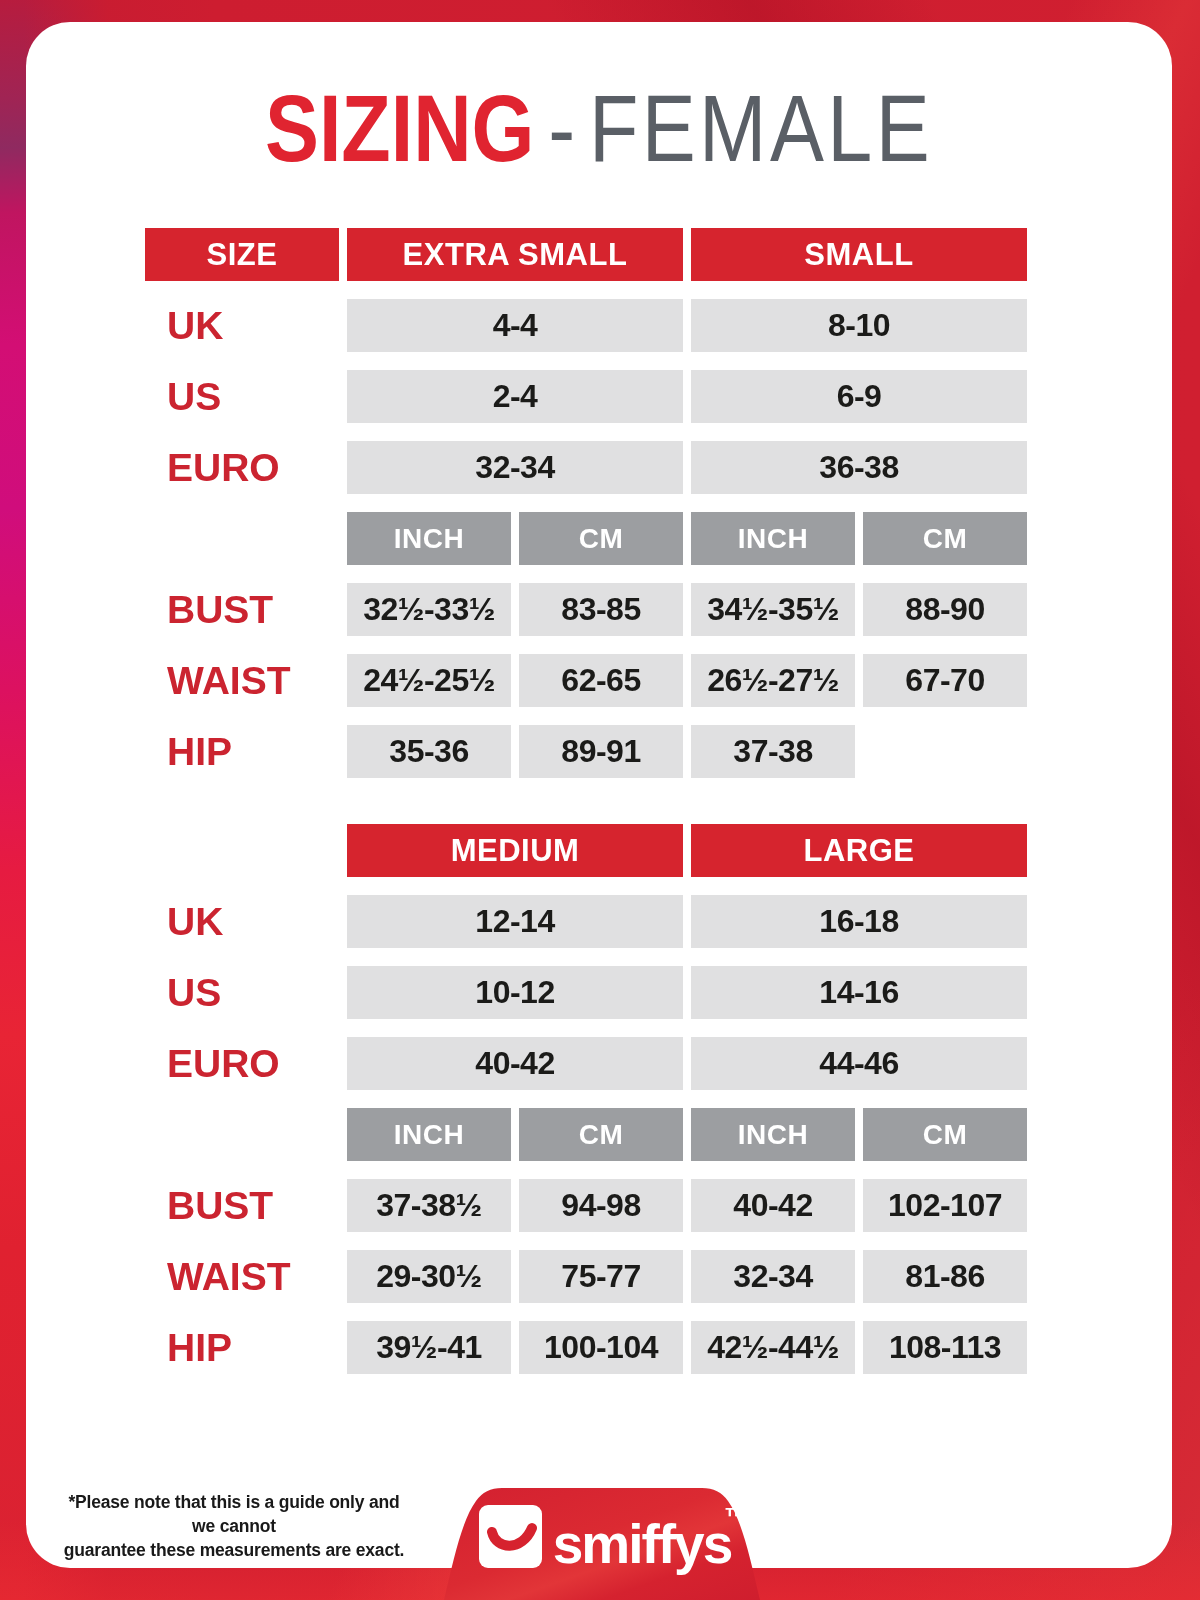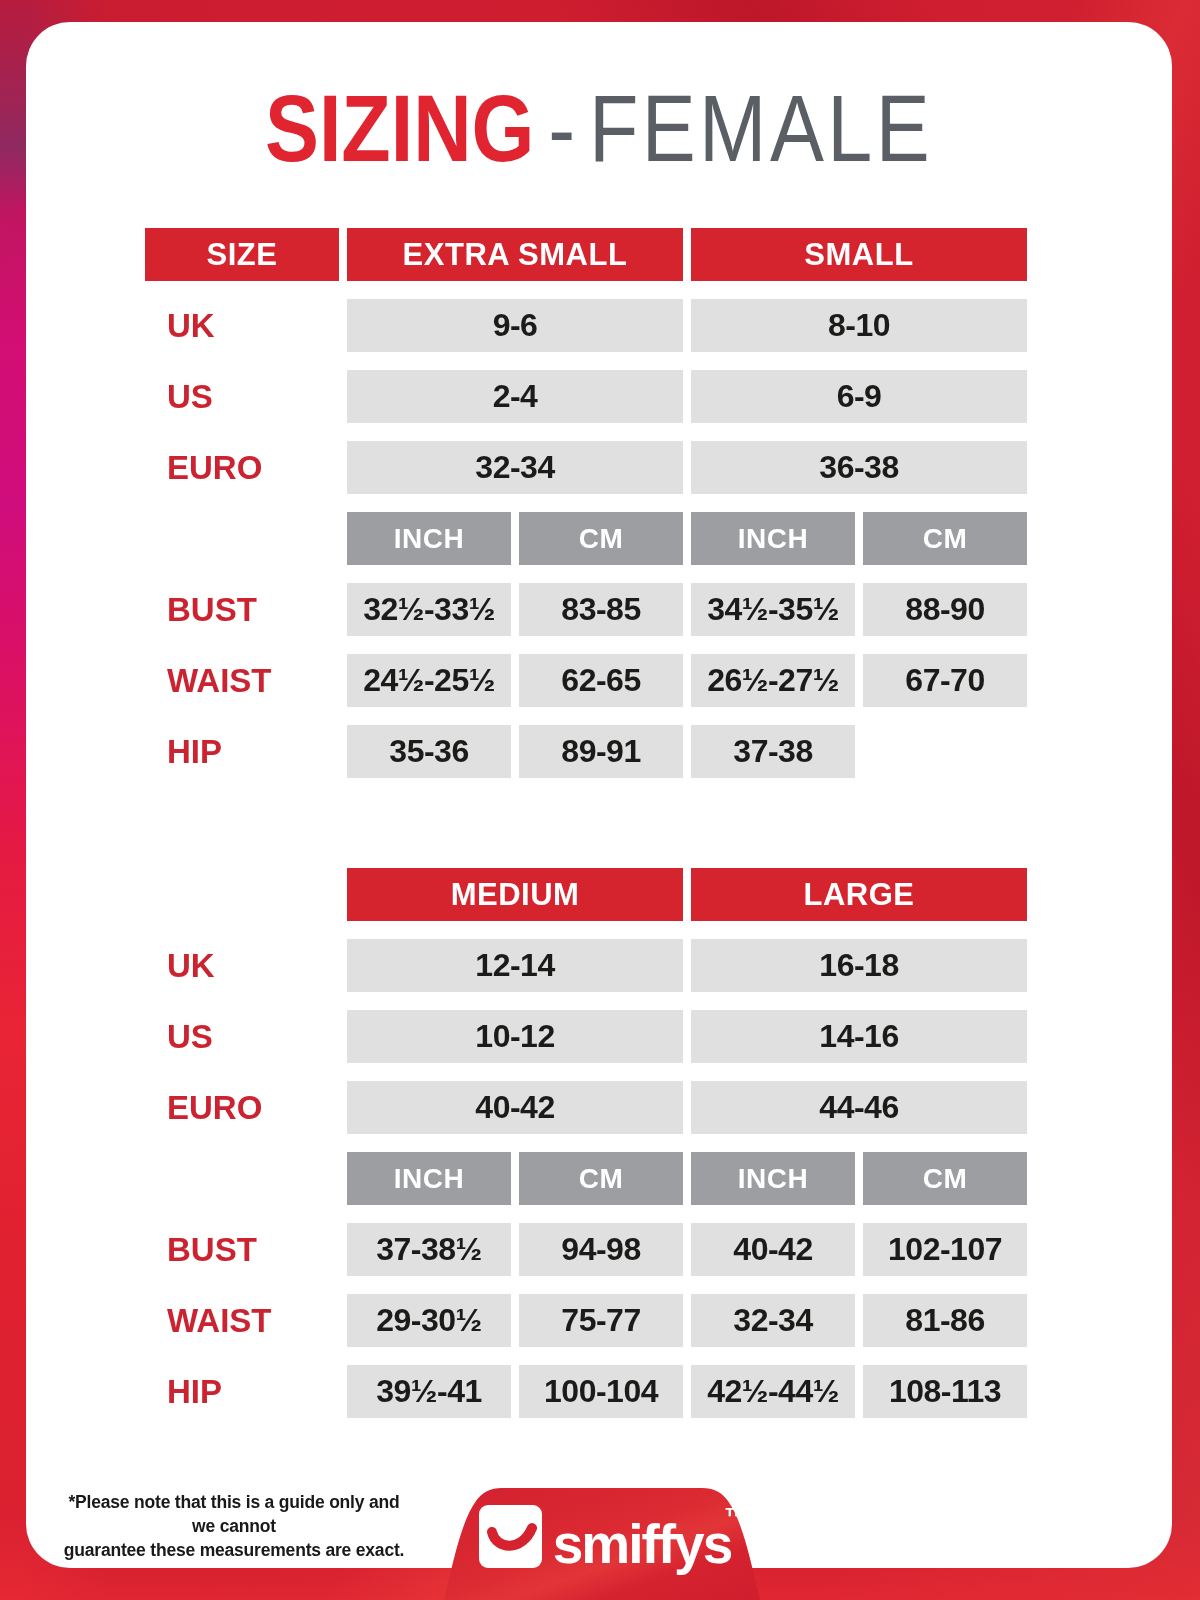--- a/index.html
+++ b/index.html
@@ -42,36 +42,36 @@
     font-size:94px; line-height:110px;
     transform:scaleX(.86); transform-origin:center;
   }
   .title .t-red  { color:#e02430; font-weight:bold; letter-spacing:0; }
   .title .t-sep  { color:#5a5f66; font-weight:normal; margin:0 16px; }
   .title .t-gray { color:#5a5f66; font-weight:normal; letter-spacing:4px; }
 
   
   .tbl { position:absolute; left:119px; }
   .tbl-1 { top:206px; }
-  .tbl-2 { top:802px;margin-top:44px; }
+  .tbl-2 { top:802px; }
   .row { display:flex; gap:8px; height:53px; margin-bottom:18px; }
   .row:last-child { margin-bottom:0; }
   .cell {
     display:flex; align-items:center; justify-content:center;
     font-weight:bold;
   }
   .w-lab { width:194px; }
   .w1 { width:164px; }
   .w2 { width:336px; }
   .red-head  { background:#d6242e; color:#ffffff; font-size:31px; letter-spacing:.5px; }
   .gray-head { background:#9c9ea1; color:#ffffff; font-size:28px; letter-spacing:.5px; }
   .val  { background:#e0e0e1; color:#1b1b19; font-size:32px; letter-spacing:-.5px; }
   .lab  {
     width:194px; display:flex; align-items:center;
-    padding-left:22px; color:#cb2430; font-weight:bold; font-size:33px;
+    padding-left:22px; color:#cb2430; font-weight:bold; font-size:39px;
   }
   .spacer { width:194px; }
 
   
   .note {
     position:absolute; left:30px; top:1468px; width:356px;
     text-align:center; font-size:17.5px; font-weight:bold;
     color:#191919; line-height:24px; letter-spacing:-.2px;
   }
   .logo-tab { position:absolute; left:444px; top:1486px; width:316px; height:114px; }
@@ -88,21 +88,21 @@
   </div>
 
   <div class="tbl tbl-1">
     <div class="row">
       <div class="cell red-head w-lab">SIZE</div>
       <div class="cell red-head w2">EXTRA SMALL</div>
       <div class="cell red-head w2">SMALL</div>
     </div>
     <div class="row">
       <div class="lab">UK</div>
-      <div class="cell val w2">9-6</div>
+      <div class="cell val w2">4-4</div>
       <div class="cell val w2">8-10</div>
     </div>
     <div class="row">
       <div class="lab">US</div>
       <div class="cell val w2">2-4</div>
       <div class="cell val w2">6-9</div>
     </div>
     <div class="row">
       <div class="lab">EURO</div>
       <div class="cell val w2">32-34</div>

